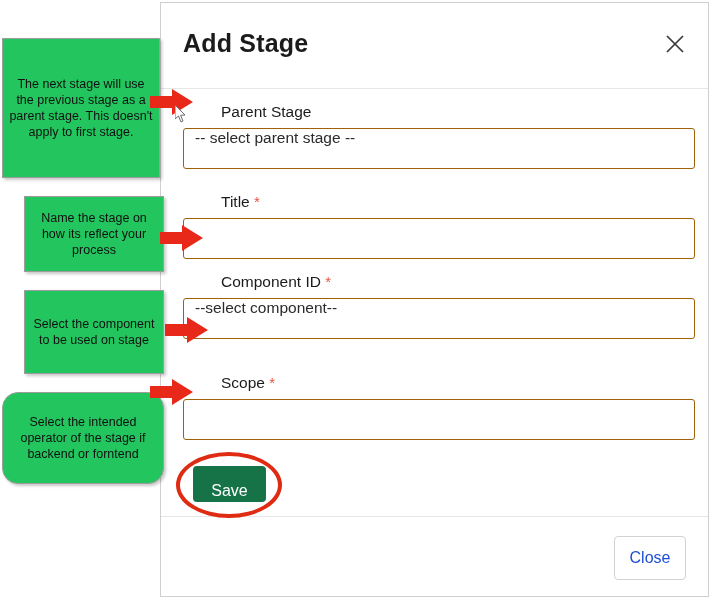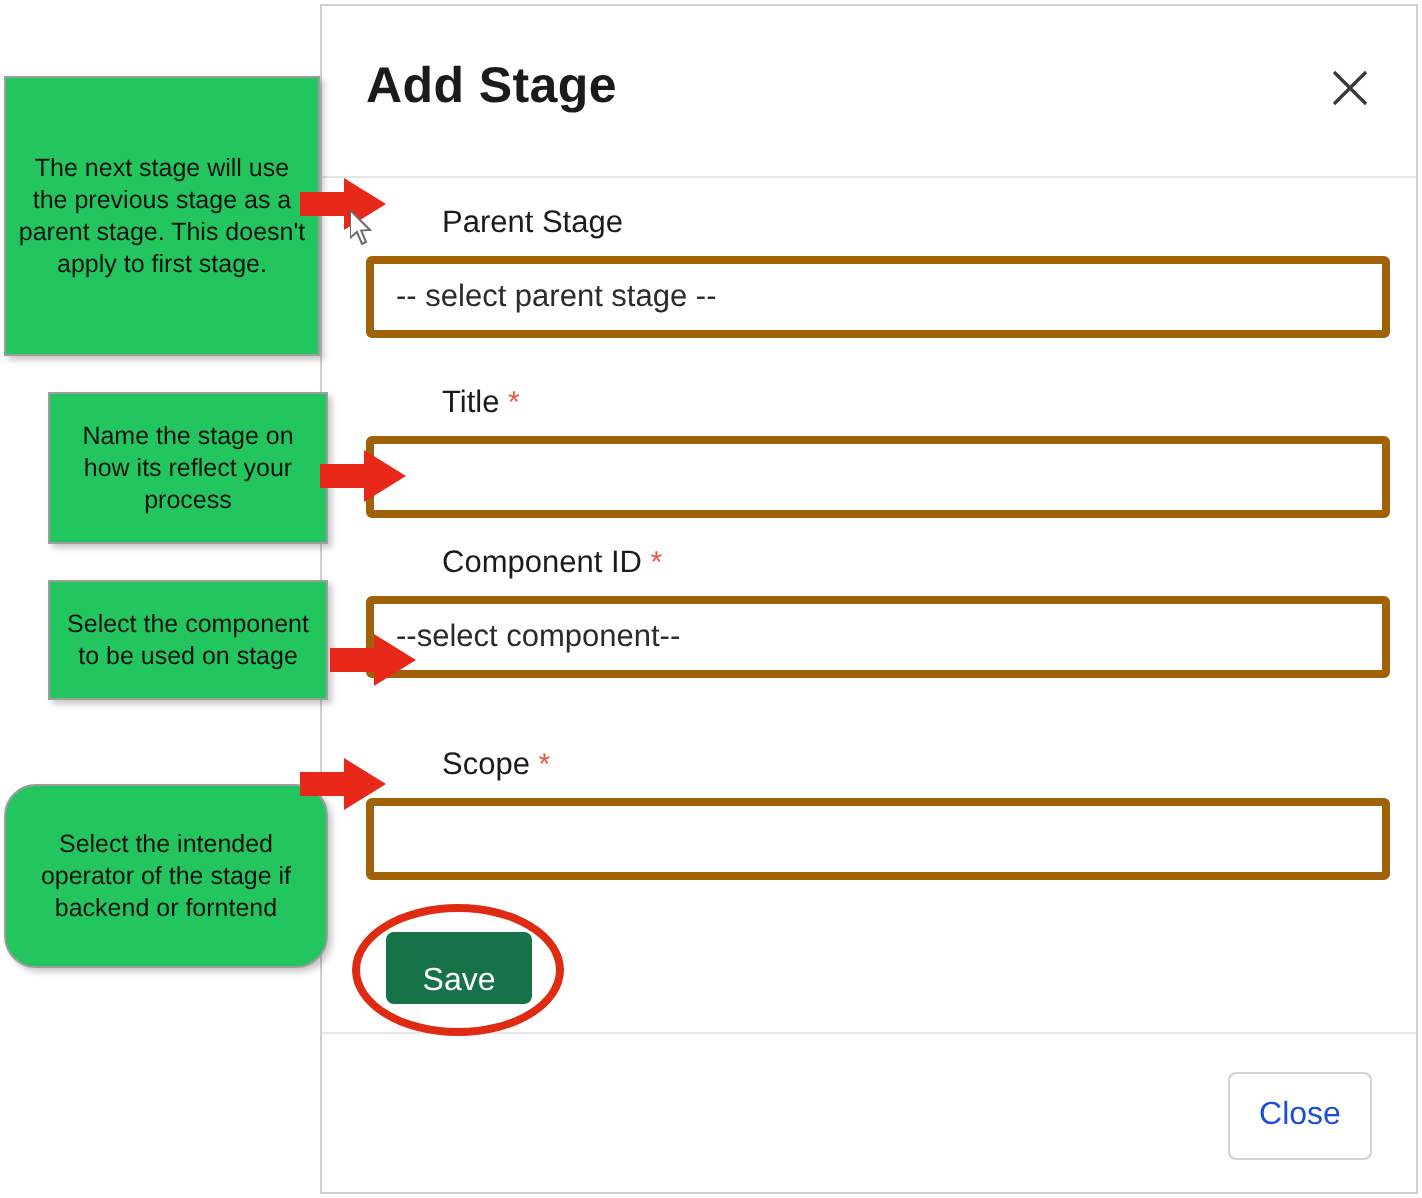--- a/index.html
+++ b/index.html
@@ -73,31 +73,31 @@
     display: block;
     margin-left: 38px;
   }
   .req {
     color: #e8543f;
     font-size: 15px;
   }
   .control {
     width: 100%;
     height: 41px;
-    border: 4px solid #a16207;
+    border: 1px solid #a16207;
     border-radius: 3px;
     background: #ffffff;
     box-sizing: border-box;
     font-family: "Liberation Sans", sans-serif;
     font-size: 15.5px;
     color: #2b2b2b;
     padding: 0 11px;
     outline: none;
     display: flex;
-    align-items: center;
+    align-items: flex-start;
   }
   input.control { line-height: 39px; }
 
   #field-parent { top: 14px; }
   #field-title  { top: 104px; }
   #field-compid { top: 184px; }
   #field-scope  { top: 285px; }
 
   #save-button {
     position: absolute;
@@ -150,21 +150,21 @@
     color: #111111;
     text-align: center;
     box-sizing: border-box;
     display: flex;
     align-items: center;
     justify-content: center;
     padding: 4px 6px;
   }
   #callout-parent    { left: 2px;  top: 38px;  width: 158px; height: 140px; }
   #callout-title     { left: 24px; top: 196px; width: 140px; height: 76px; }
-  #callout-component { left: 24px; top: 290px; width: 140px; height: 60px; }
+  #callout-component { left: 24px; top: 290px; width: 140px; height: 84px; }
   #callout-scope     { left: 2px;  top: 392px; width: 162px; height: 92px; border-radius: 16px; }
 
   
   .arrow { position: absolute; }
 
   
   #save-highlight {
     position: absolute;
     left: 176px;
     top: 452px;

